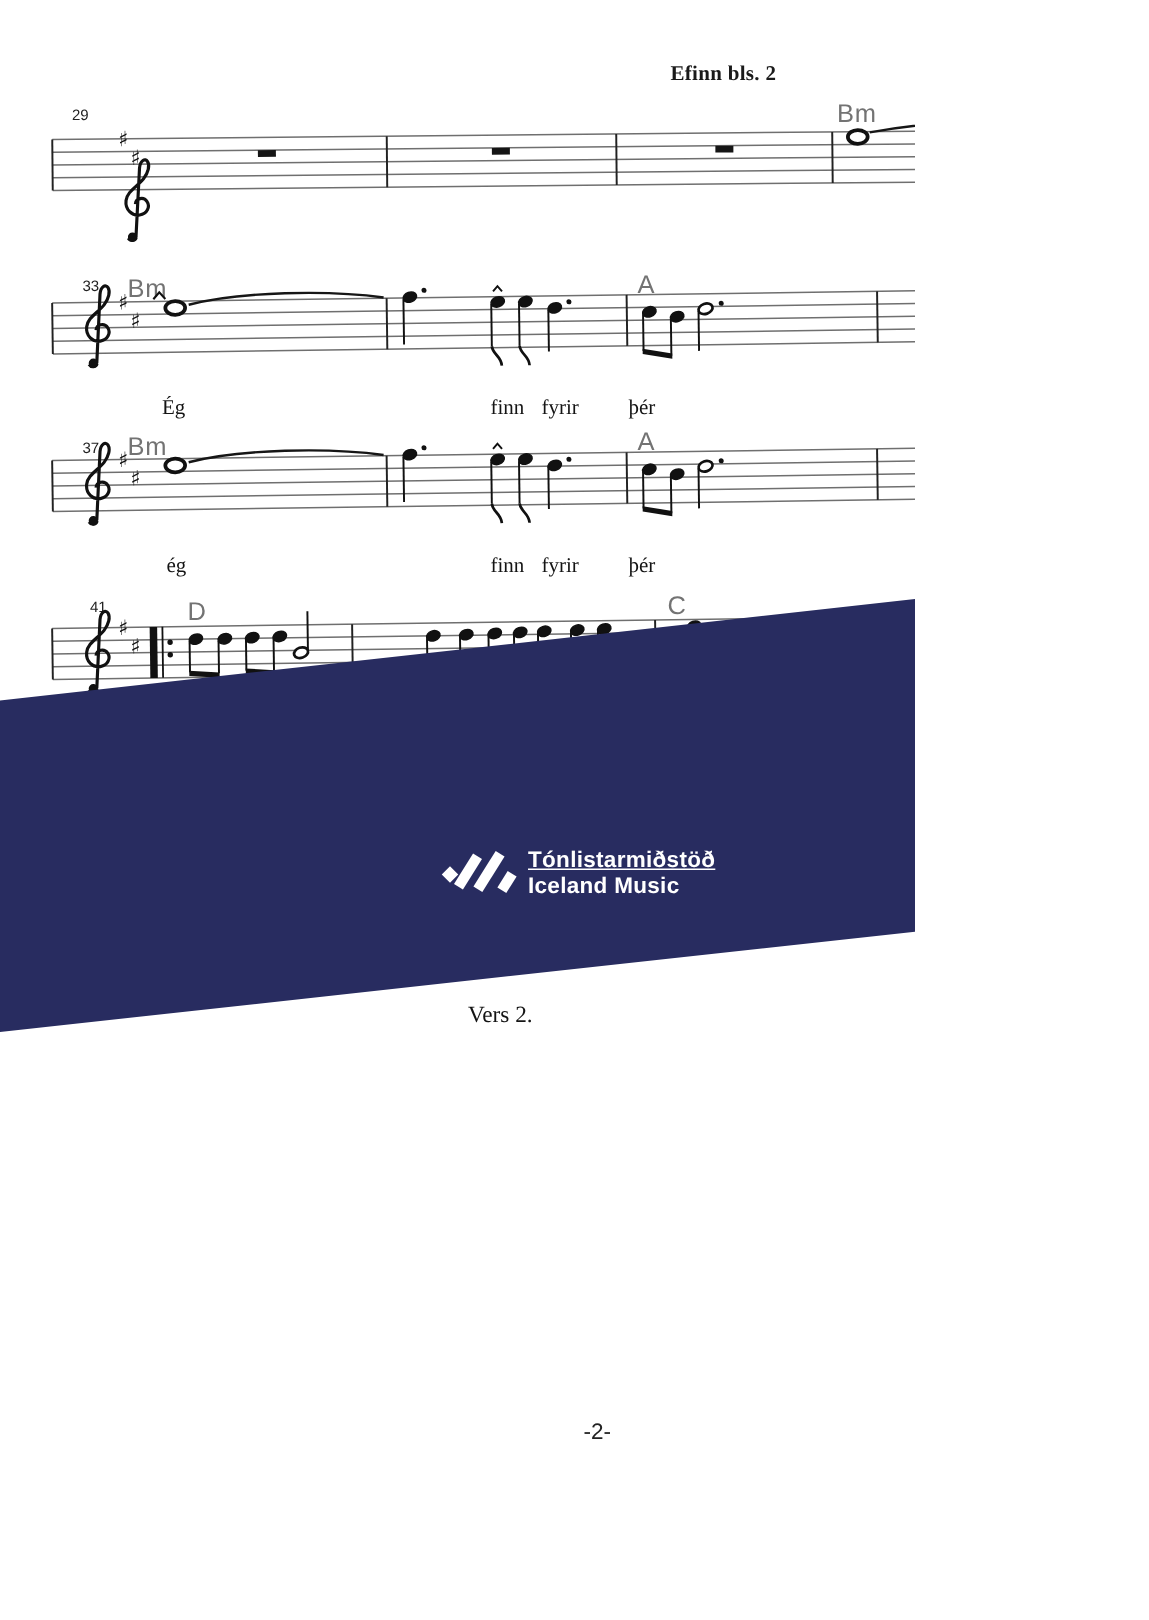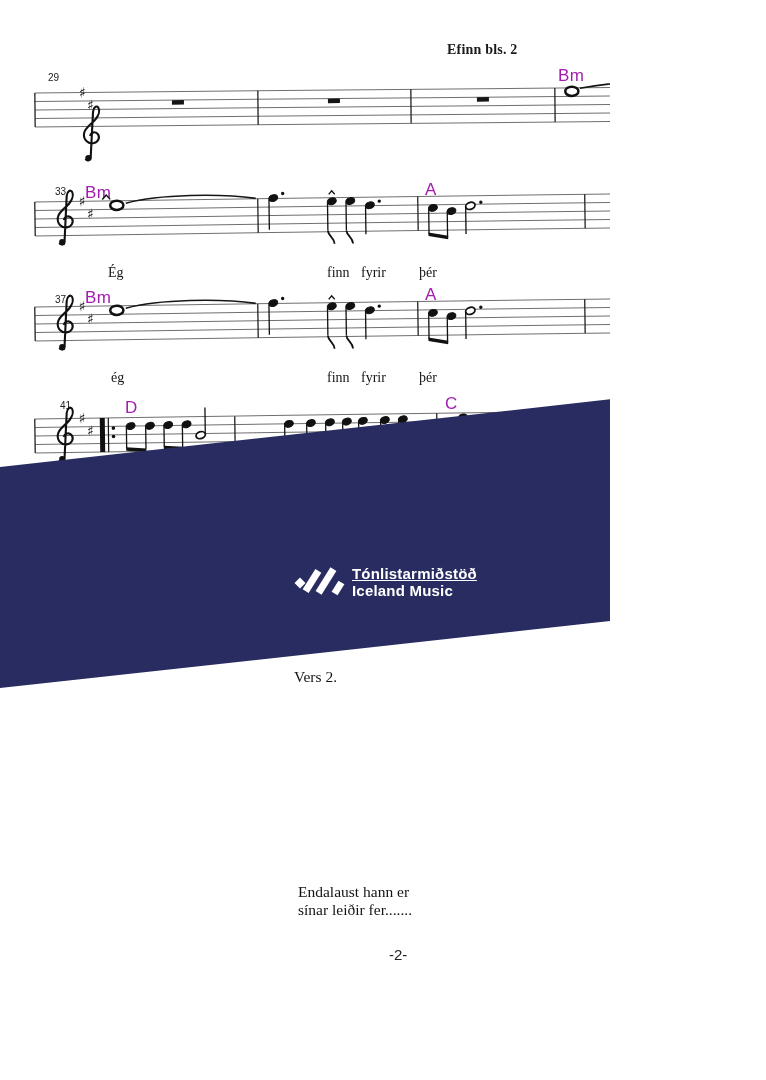--- a/index.html
+++ b/index.html
@@ -2,21 +2,21 @@
 <html><head>
 <meta charset="utf-8">
 <style>
   html,body{margin:0;padding:0;background:#fff;}
   #page{position:relative;width:610px;height:1080px;background:#fff;overflow:hidden;
         font-family:"Liberation Serif",serif;color:#111;}
   .abs{position:absolute;}
   
   .title{font:600 14px "Liberation Serif",serif;color:#1a1a1a;letter-spacing:.2px;}
   .mnum{font:400 10px "Liberation Sans",sans-serif;color:#222;}
-  .chord{font:400 17px "Liberation Sans",sans-serif;color:#a21caf;letter-spacing:.5px;}
+  .chord{font:400 17px "Liberation Sans",sans-serif;color:#737373;letter-spacing:.5px;}
   .lyric{font:400 14px "Liberation Serif",serif;color:#141414;}
   .verse-line{font:400 15.5px "Liberation Serif",serif;color:#141414;line-height:18px;white-space:pre;}
   .verse-head{font:400 15.5px "Liberation Serif",serif;color:#141414;}
   .footer{font:400 15px "Liberation Sans",sans-serif;color:#222;}
   
   .sys{position:absolute;left:30px;width:736px;height:95px;z-index:1;transform-origin:0 42px;}
   .r1{transform:rotate(-0.55deg);}
   .r2{transform:rotate(-0.8deg);}
   
   #banner-shape{position:absolute;left:0;top:0;z-index:5;}
@@ -253,24 +253,20 @@
     <g fill="#fff">
       <polygon points="12,13.5 17.5,19 12,24.5 6.5,19"></polygon>
       <rect x="20.5" y="5" width="7" height="24" transform="rotate(32 24 17)"></rect>
       <rect x="34.5" y="3" width="7" height="28" transform="rotate(32 38 17)"></rect>
       <rect x="46.5" y="17.5" width="7" height="13" transform="rotate(32 50 24)"></rect>
     </g>
   </svg>
   <div class="abs banner-text" id="org-name" style="left:352px;top:566px;">Tónlistarmiðstöð</div>
   <div class="abs banner-text" id="org-sub" style="left:352px;top:583px;">Iceland Music</div>
 
-  <div class="abs verse-head" style="left:294px;top:668px;">Vers 2.</div>
-
-
-
-  <div class="abs" style="left:298px;top:883px;">
-    <div class="verse-line">Endalaust hann er</div>
-    <div class="verse-line">sínar leiðir fer.......</div>
-  </div>
+  <div class="abs verse-head" style="left:312px;top:668px;">Vers 2.</div>
+
+
+
 
   <div class="abs footer" style="left:389px;top:946px;">-2-</div>
 
 </div>
 
 </body></html>

